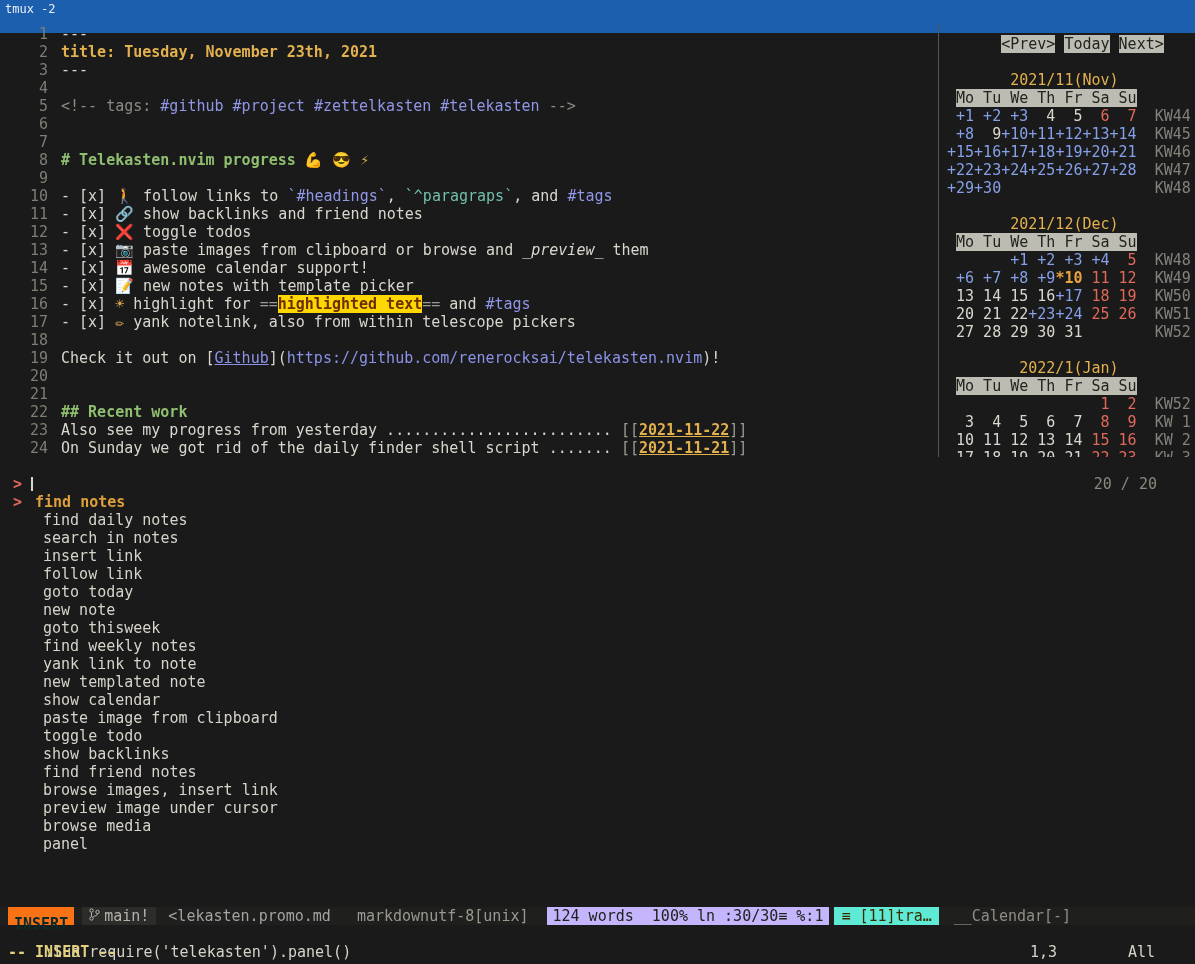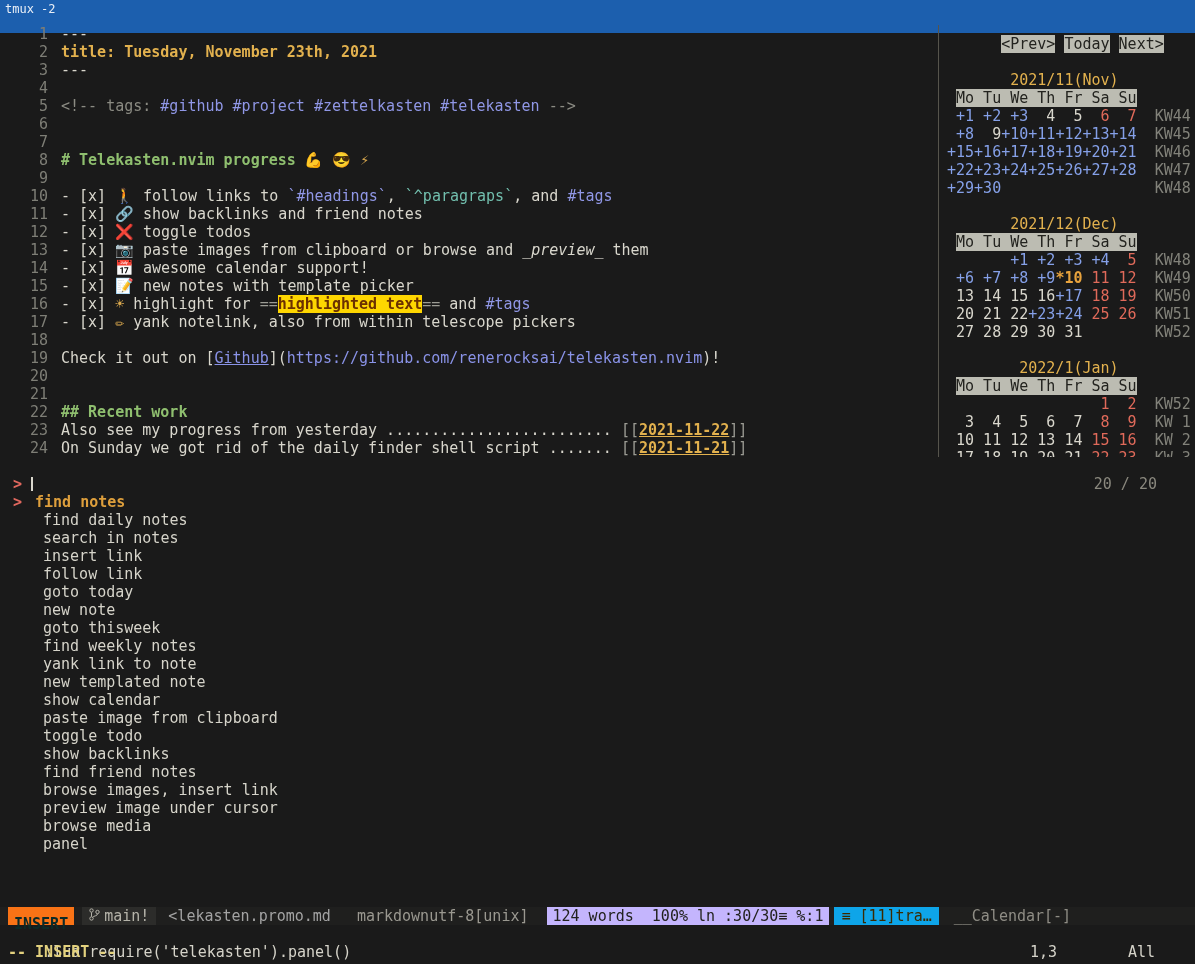--- a/index.html
+++ b/index.html
@@ -58,21 +58,21 @@
   .palette-item{height:18px;color:#d6d4ca;white-space:pre}
   
   .statusline{position:absolute;left:0;top:907px;width:100%;height:18px;background:#1f1f1e;
               display:flex;align-items:stretch;line-height:18px;white-space:pre}
   .sl-mode{margin-left:8px;padding:8px 6px;background:#f97316;color:#0c2a28;font-weight:bold}
   .sl-branch{margin-left:8px;padding:0 7px;background:#2c2c2a;color:#b5b3a9;display:flex;align-items:center;gap:4px}
   .sl-file{margin-left:12px;color:#a3a3a3}
   .sl-ft{margin-left:26px;color:#9a9890}
   .sl-enc{margin-left:0;color:#9a9890}
   .sl-stats{margin-left:18px;padding:0 6px;background:#c4b5fd;color:#22221e}
-  .sl-warn{margin-left:5px;padding:0 7px;background:#0ea5e9;color:#3c2a00}
+  .sl-warn{margin-left:5px;padding:0 7px;background:#5eead4;color:#3c2a00}
   .sl-cal{margin-left:15px;color:#8f8d85}
   
   .cmdline{position:absolute;left:0;top:925px;width:100%;height:18px;padding-left:8px;color:#d5d3c9;white-space:pre}
   .modeline{position:absolute;left:0;top:943px;width:100%;height:18px}
   .mode-text{position:absolute;left:8px;color:#e3d17e;font-weight:bold;white-space:pre}
   .ruler{position:absolute;left:1030px;color:#d5d3c9}
   .scroll{position:absolute;left:1128px;color:#d5d3c9}
 </style>
 </head>
 <body>

